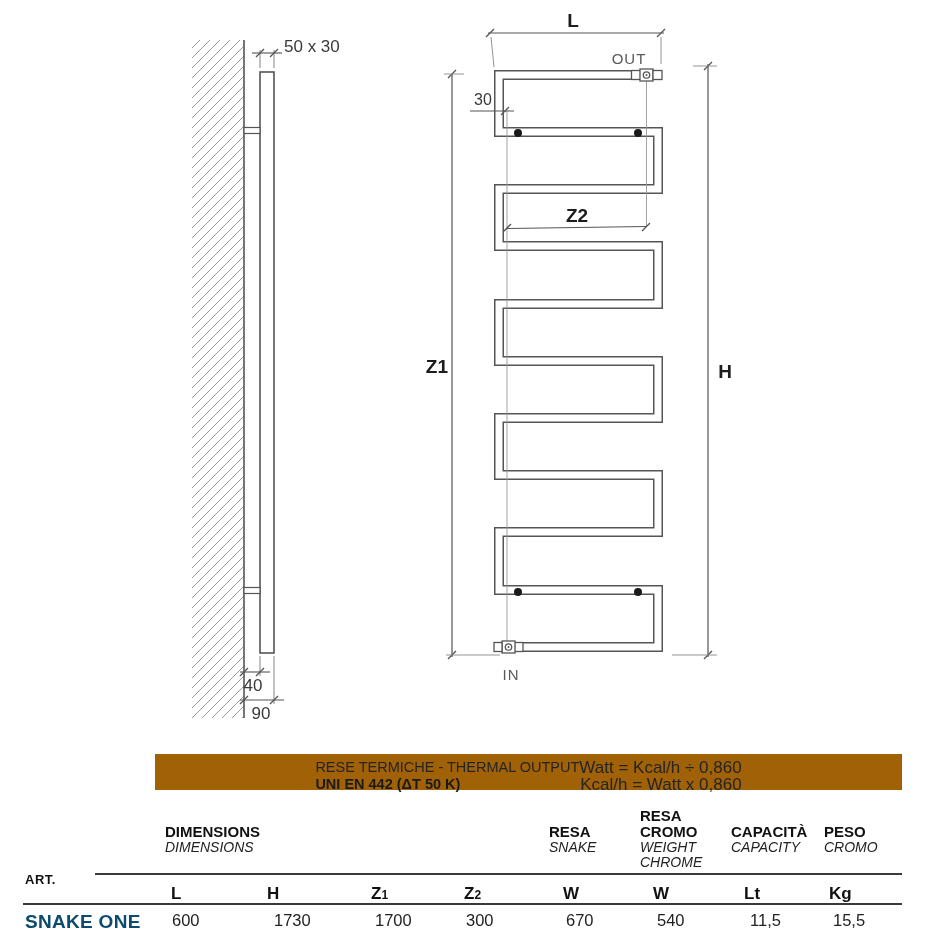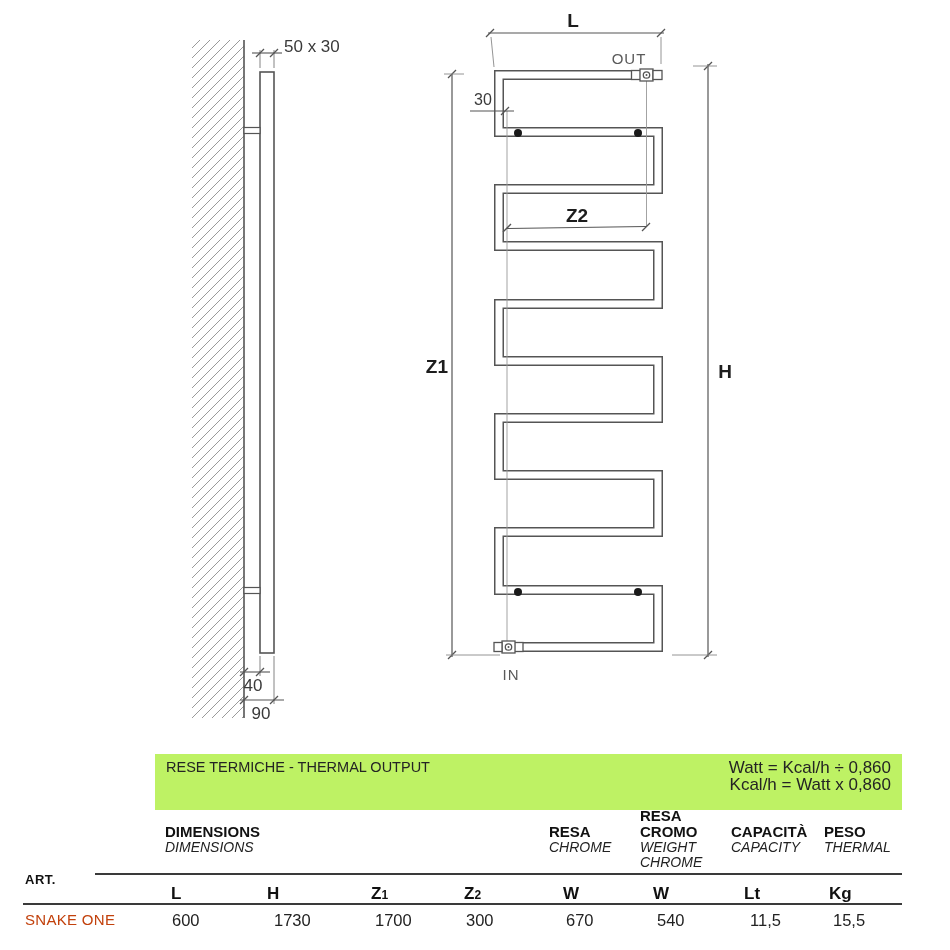--- a/index.html
+++ b/index.html
@@ -5,38 +5,38 @@
   html,body{margin:0;padding:0;background:#fff;}
   .page{position:relative;width:950px;height:950px;background:#ffffff;overflow:hidden;
         font-family:"Liberation Sans", sans-serif;color:#1d1d1d;}
   svg{position:absolute;left:0;top:0;}
   svg text{font-family:"Liberation Sans", sans-serif;}
   .dimtext{font-size:17px;fill:#3a3a3a;}
   .biglabel{font-size:19px;font-weight:bold;fill:#1d1d1d;}
   .portlabel{font-size:15px;fill:#5a5a5a;letter-spacing:1px;}
 
   
-  .band{position:absolute;left:155px;top:754px;width:747px;height:56px;background:#bef264;
-        display:flex;justify-content:space-between;box-sizing:border-box;padding:5px 11px 0 11px;}
+  .band{position:absolute;left:155px;top:754px;width:747px;height:36px;background:#a16207;
+        display:flex;justify-content:center;box-sizing:border-box;padding:5px 11px 0 11px;}
   .band .l1{font-size:14.5px;color:#242424;line-height:17px;}
   .band .l2{font-size:14.5px;font-weight:bold;color:#1a1a1a;line-height:17px;}
   .band .right{text-align:right;}
   .band .f{font-size:17px;color:#242424;line-height:17px;}
 
   
   .group{position:absolute;top:824px;white-space:nowrap;}
   .group .g-label{font-size:15px;font-weight:bold;color:#111;line-height:16px;}
   .group .g-sub{font-size:14px;font-style:italic;color:#222;line-height:15px;}
   .group.wrap{top:808px;width:74px;white-space:normal;}
   .rule{position:absolute;height:2px;background:#3a3a3a;}
   .col-h{position:absolute;top:884px;font-size:17px;font-weight:bold;color:#111;}
   .col-h .sub{font-size:12px;font-weight:bold;}
   .col-h.art{font-size:13px;top:872px;letter-spacing:.5px;}
   .cell{position:absolute;top:911px;font-size:16.5px;color:#222;}
-  .cell.name{font-weight:normal;font-size:15px;letter-spacing:.3px;color:#c2410c;}
+  .cell.name{font-weight:bold;font-size:19px;letter-spacing:.3px;color:#0c4a6e;}
 </style>
 </head>
 <body>
 
 <div class="page">
 
   <svg width="950" height="745" viewBox="0 0 950 745">
     <defs>
       <pattern id="hatch" width="10" height="10" patternUnits="userSpaceOnUse">
         <line x1="0" y1="10" x2="10" y2="0" stroke="#9a9a9a" stroke-width="1"></line>
@@ -145,46 +145,47 @@
         <line x1="470" y1="111" x2="514" y2="111" stroke="#555" stroke-width="1.1"></line>
         <line x1="501" y1="115" x2="509" y2="107" stroke="#555" stroke-width="1.3"></line>
         <text x="483" y="105" text-anchor="middle" style="font-size:16px" fill="#3a3a3a">30</text>
       </g>
     </g>
   </svg>
 
   <div class="band">
     <div>
       <div class="l1">RESE TERMICHE - THERMAL OUTPUT</div>
+      <div class="l2">UNI EN 442 (ΔT 50 K)</div>
     </div>
     <div class="right">
       <div class="f">Watt = Kcal/h ÷ 0,860</div>
       <div class="f">Kcal/h = Watt x 0,860</div>
     </div>
   </div>
 
   <div class="group" style="left:165px">
     <div class="g-label">DIMENSIONS</div>
     <div class="g-sub">DIMENSIONS</div>
   </div>
   <div class="group" style="left:549px">
     <div class="g-label">RESA</div>
-    <div class="g-sub">CHROME</div>
+    <div class="g-sub">SNAKE</div>
   </div>
   <div class="group wrap" style="left:640px">
     <div class="g-label">RESA CROMO</div>
     <div class="g-sub">WEIGHT CHROME</div>
   </div>
   <div class="group" style="left:731px">
     <div class="g-label">CAPACITÀ</div>
     <div class="g-sub">CAPACITY</div>
   </div>
   <div class="group" style="left:824px">
     <div class="g-label">PESO</div>
-    <div class="g-sub">THERMAL</div>
+    <div class="g-sub">CROMO</div>
   </div>
 
   <div class="rule" style="left:95px;top:873px;width:807px"></div>
 
   <div class="col-h art" style="left:25px"><span>ART.</span></div>
   <div class="col-h" style="left:171px"><span>L</span><span class="sub"></span></div>
   <div class="col-h" style="left:267px"><span>H</span><span class="sub"></span></div>
   <div class="col-h" style="left:371px"><span>Z</span><span class="sub">1</span></div>
   <div class="col-h" style="left:464px"><span>Z</span><span class="sub">2</span></div>
   <div class="col-h" style="left:563px"><span>W</span><span class="sub"></span></div>

